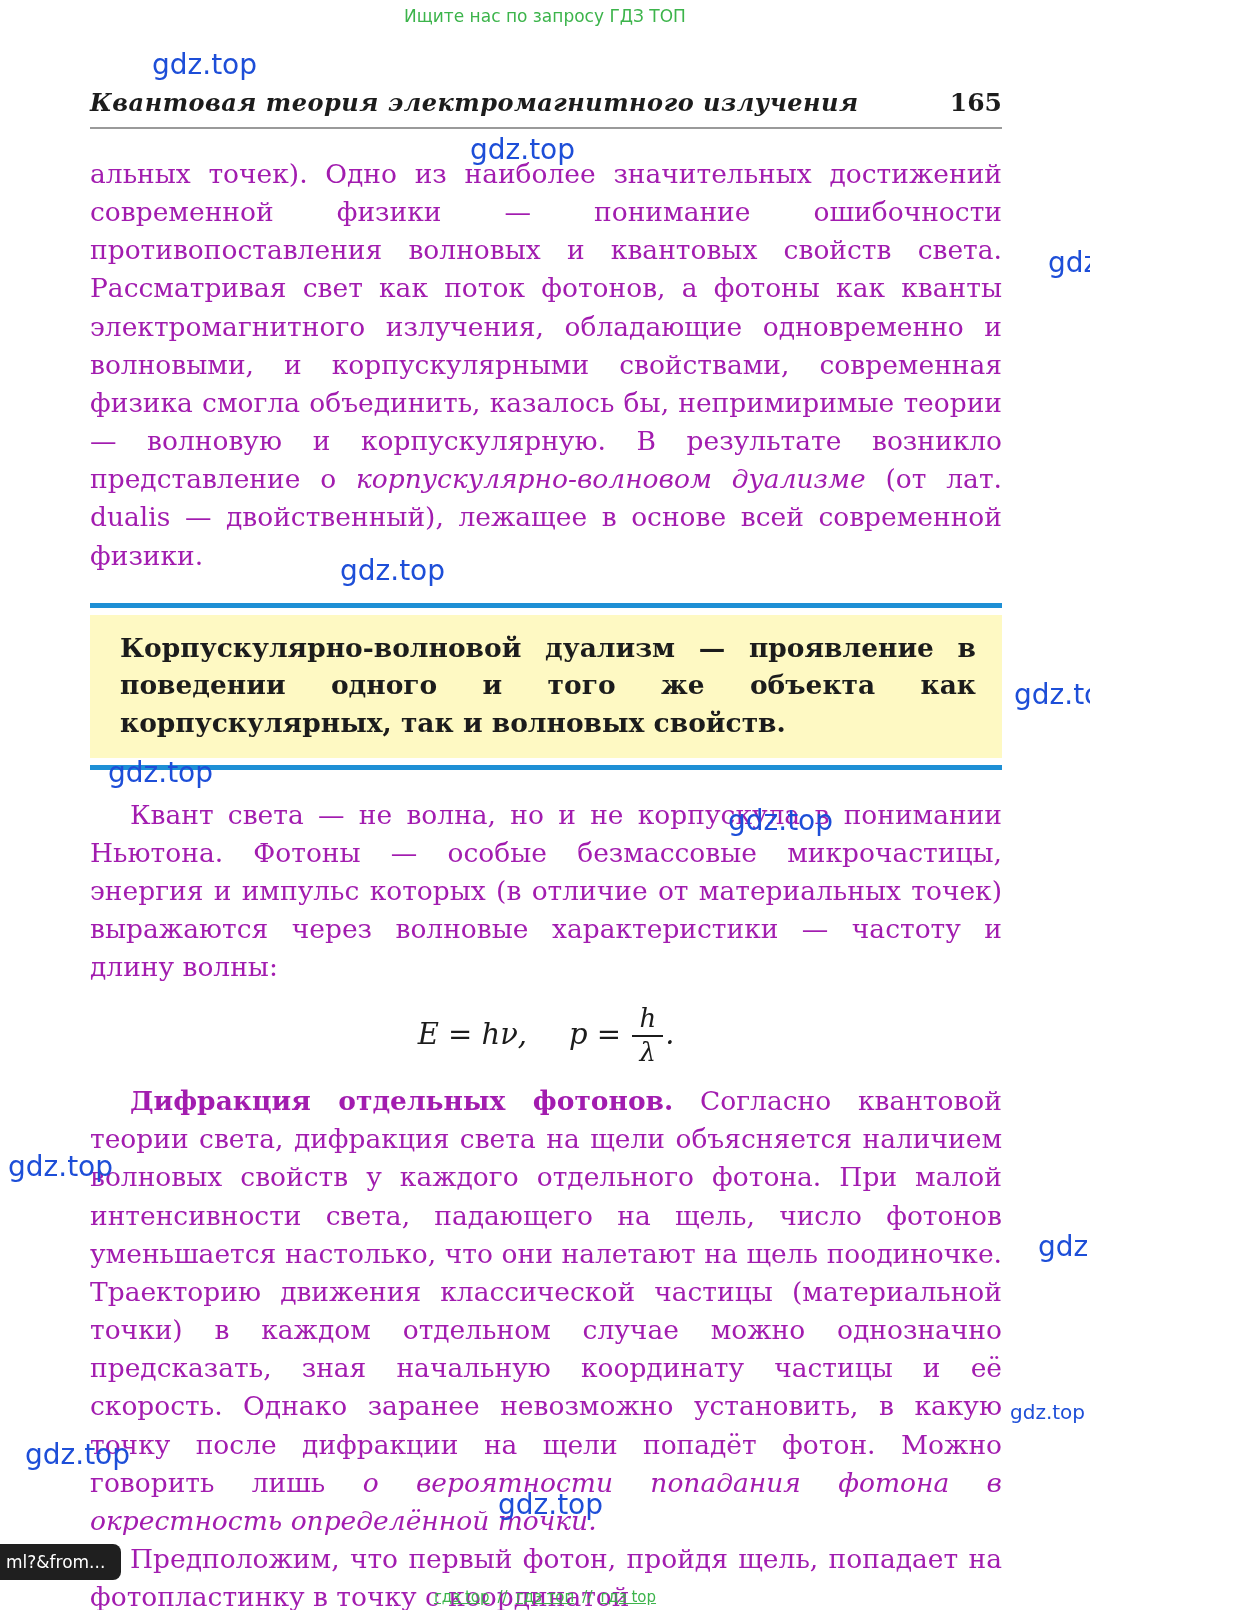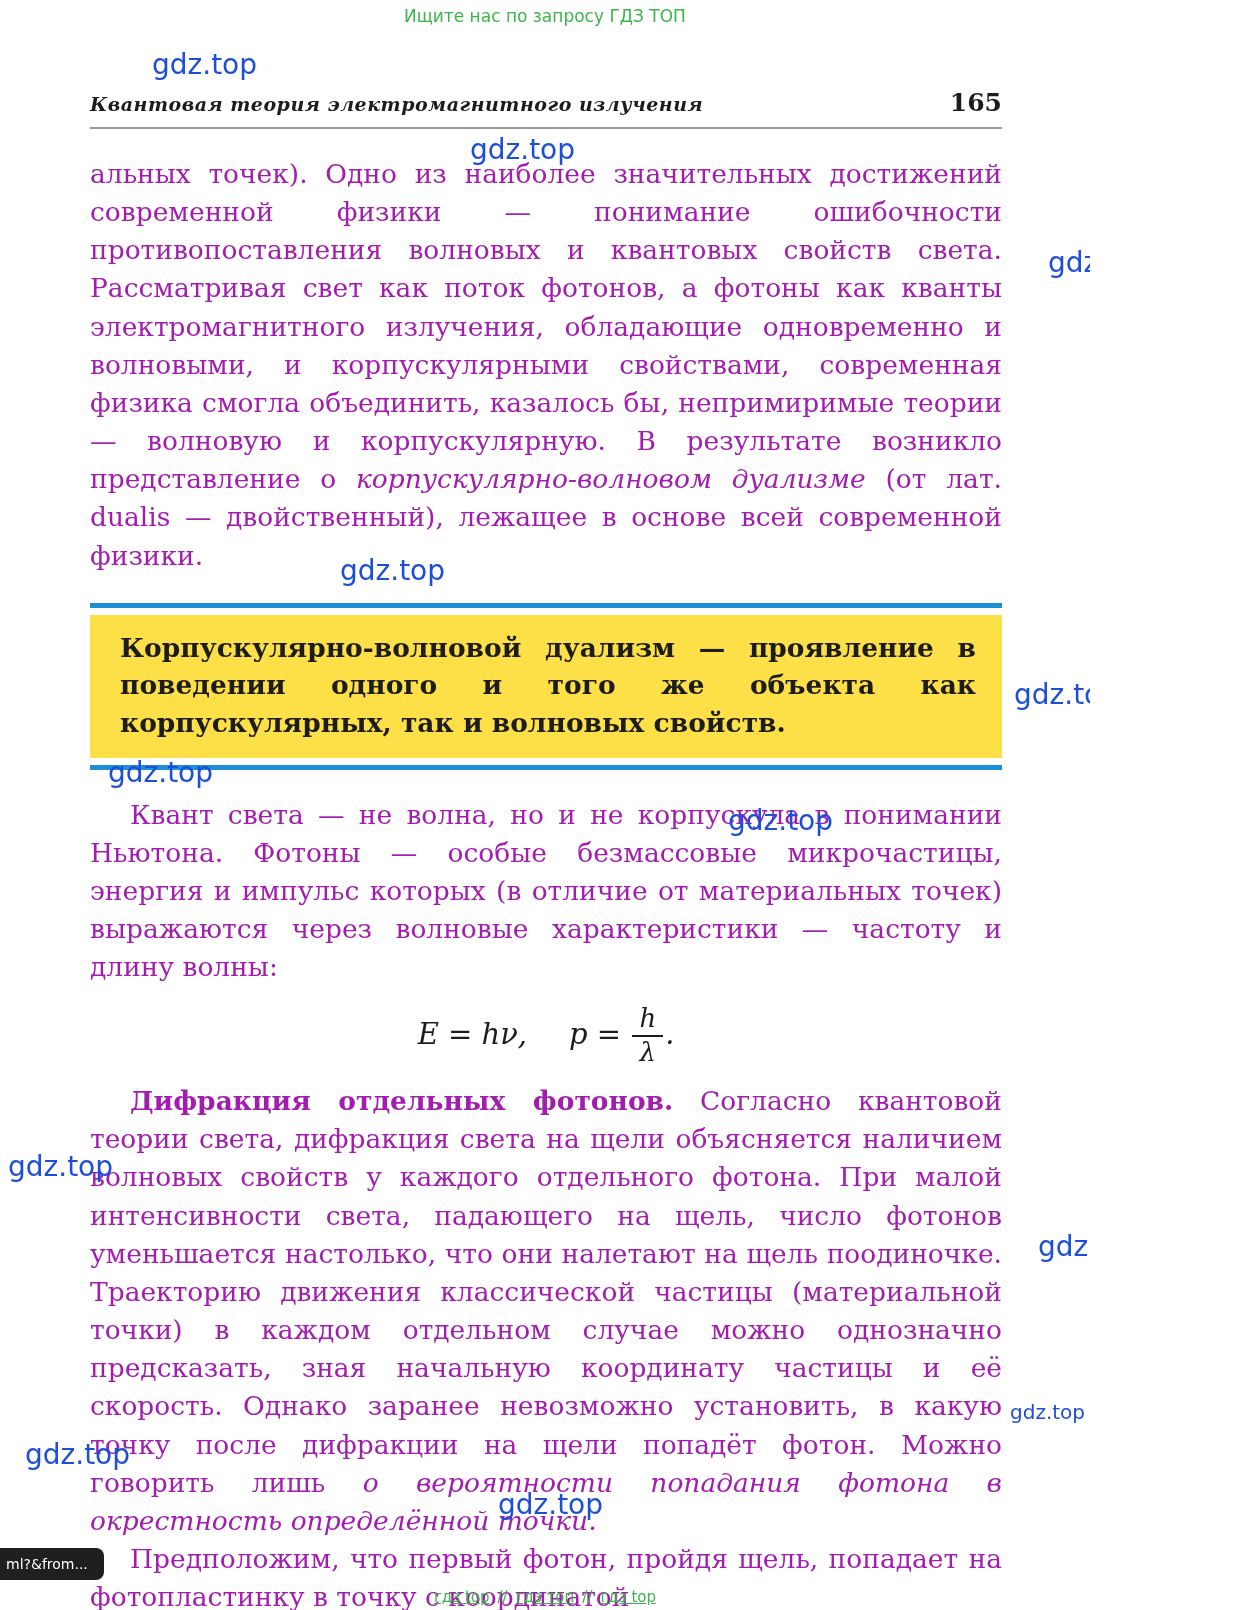--- a/index.html
+++ b/index.html
@@ -16,35 +16,35 @@
   }
   
   .content {
     position:absolute; left:90px; top:88px; width:912px;
   }
   .page-header {
     display:flex; justify-content:space-between; align-items:baseline;
     border-bottom:2px solid #9a9a9a; padding-bottom:10px;
   }
   .page-header .title {
-    font-style:italic; font-weight:bold; font-size:19px; letter-spacing:0.5px;
+    font-style:italic; font-weight:bold; font-size:24px; letter-spacing:0.5px;
   }
   .page-header .page-num { font-weight:bold; font-size:25px; }
   .para {
     font-size:26.5px; line-height:1.44; text-align:justify; color:#a21caf;
   }
   .para.first { margin-top:26px; }
   .indent { text-indent:40px; }
   .it { font-style:italic; }
   .bd { font-weight:bold; }
   
   .def-wrap { margin:28px 0 26px 0; }
   .def-bar { height:5px; background:#1e8fd5; }
   .def-fill {
-    background:#fde047; margin:7px 0; padding:14px 26px 16px 30px;
+    background:#fef9c3; margin:7px 0; padding:14px 26px 16px 30px;
   }
   .def-text {
     font-weight:bold; font-size:26.5px; line-height:1.42; text-align:justify;
   }
   
   .formula {
     margin:18px 0 14px 0; text-align:center;
     font-size:29px; font-style:italic;
   }
   .formula .gap { display:inline-block; width:42px; }
@@ -68,21 +68,21 @@
   .wm-7  { left:728px;  top:804px; }
   .wm-8  { left:8px;    top:1150px; }
   .wm-9  { left:1038px; top:1230px; }
   .wm-10 { left:1010px; top:1400px; font-size:20px; }
   .wm-11 { left:25px;   top:1438px; }
   .wm-12 { left:498px;  top:1488px; }
   
   .bottom-tab {
     position:absolute; left:0; bottom:30px;
     background:#1f1f1f; color:#ffffff;
-    font-family:"DejaVu Sans", sans-serif; font-size:14px;
+    font-family:"DejaVu Sans", sans-serif; font-size:17px;
     padding:8px 16px 8px 6px; border-radius:0 8px 8px 0;
     cursor:pointer;
   }
   
   .footer {
     position:absolute; bottom:4px; left:0; width:100%;
     text-align:center; color:#3cb44b;
     font-family:"DejaVu Sans", sans-serif; font-size:15px;
   }
   .footer a { color:#3cb44b; text-decoration:underline; cursor:pointer; }

